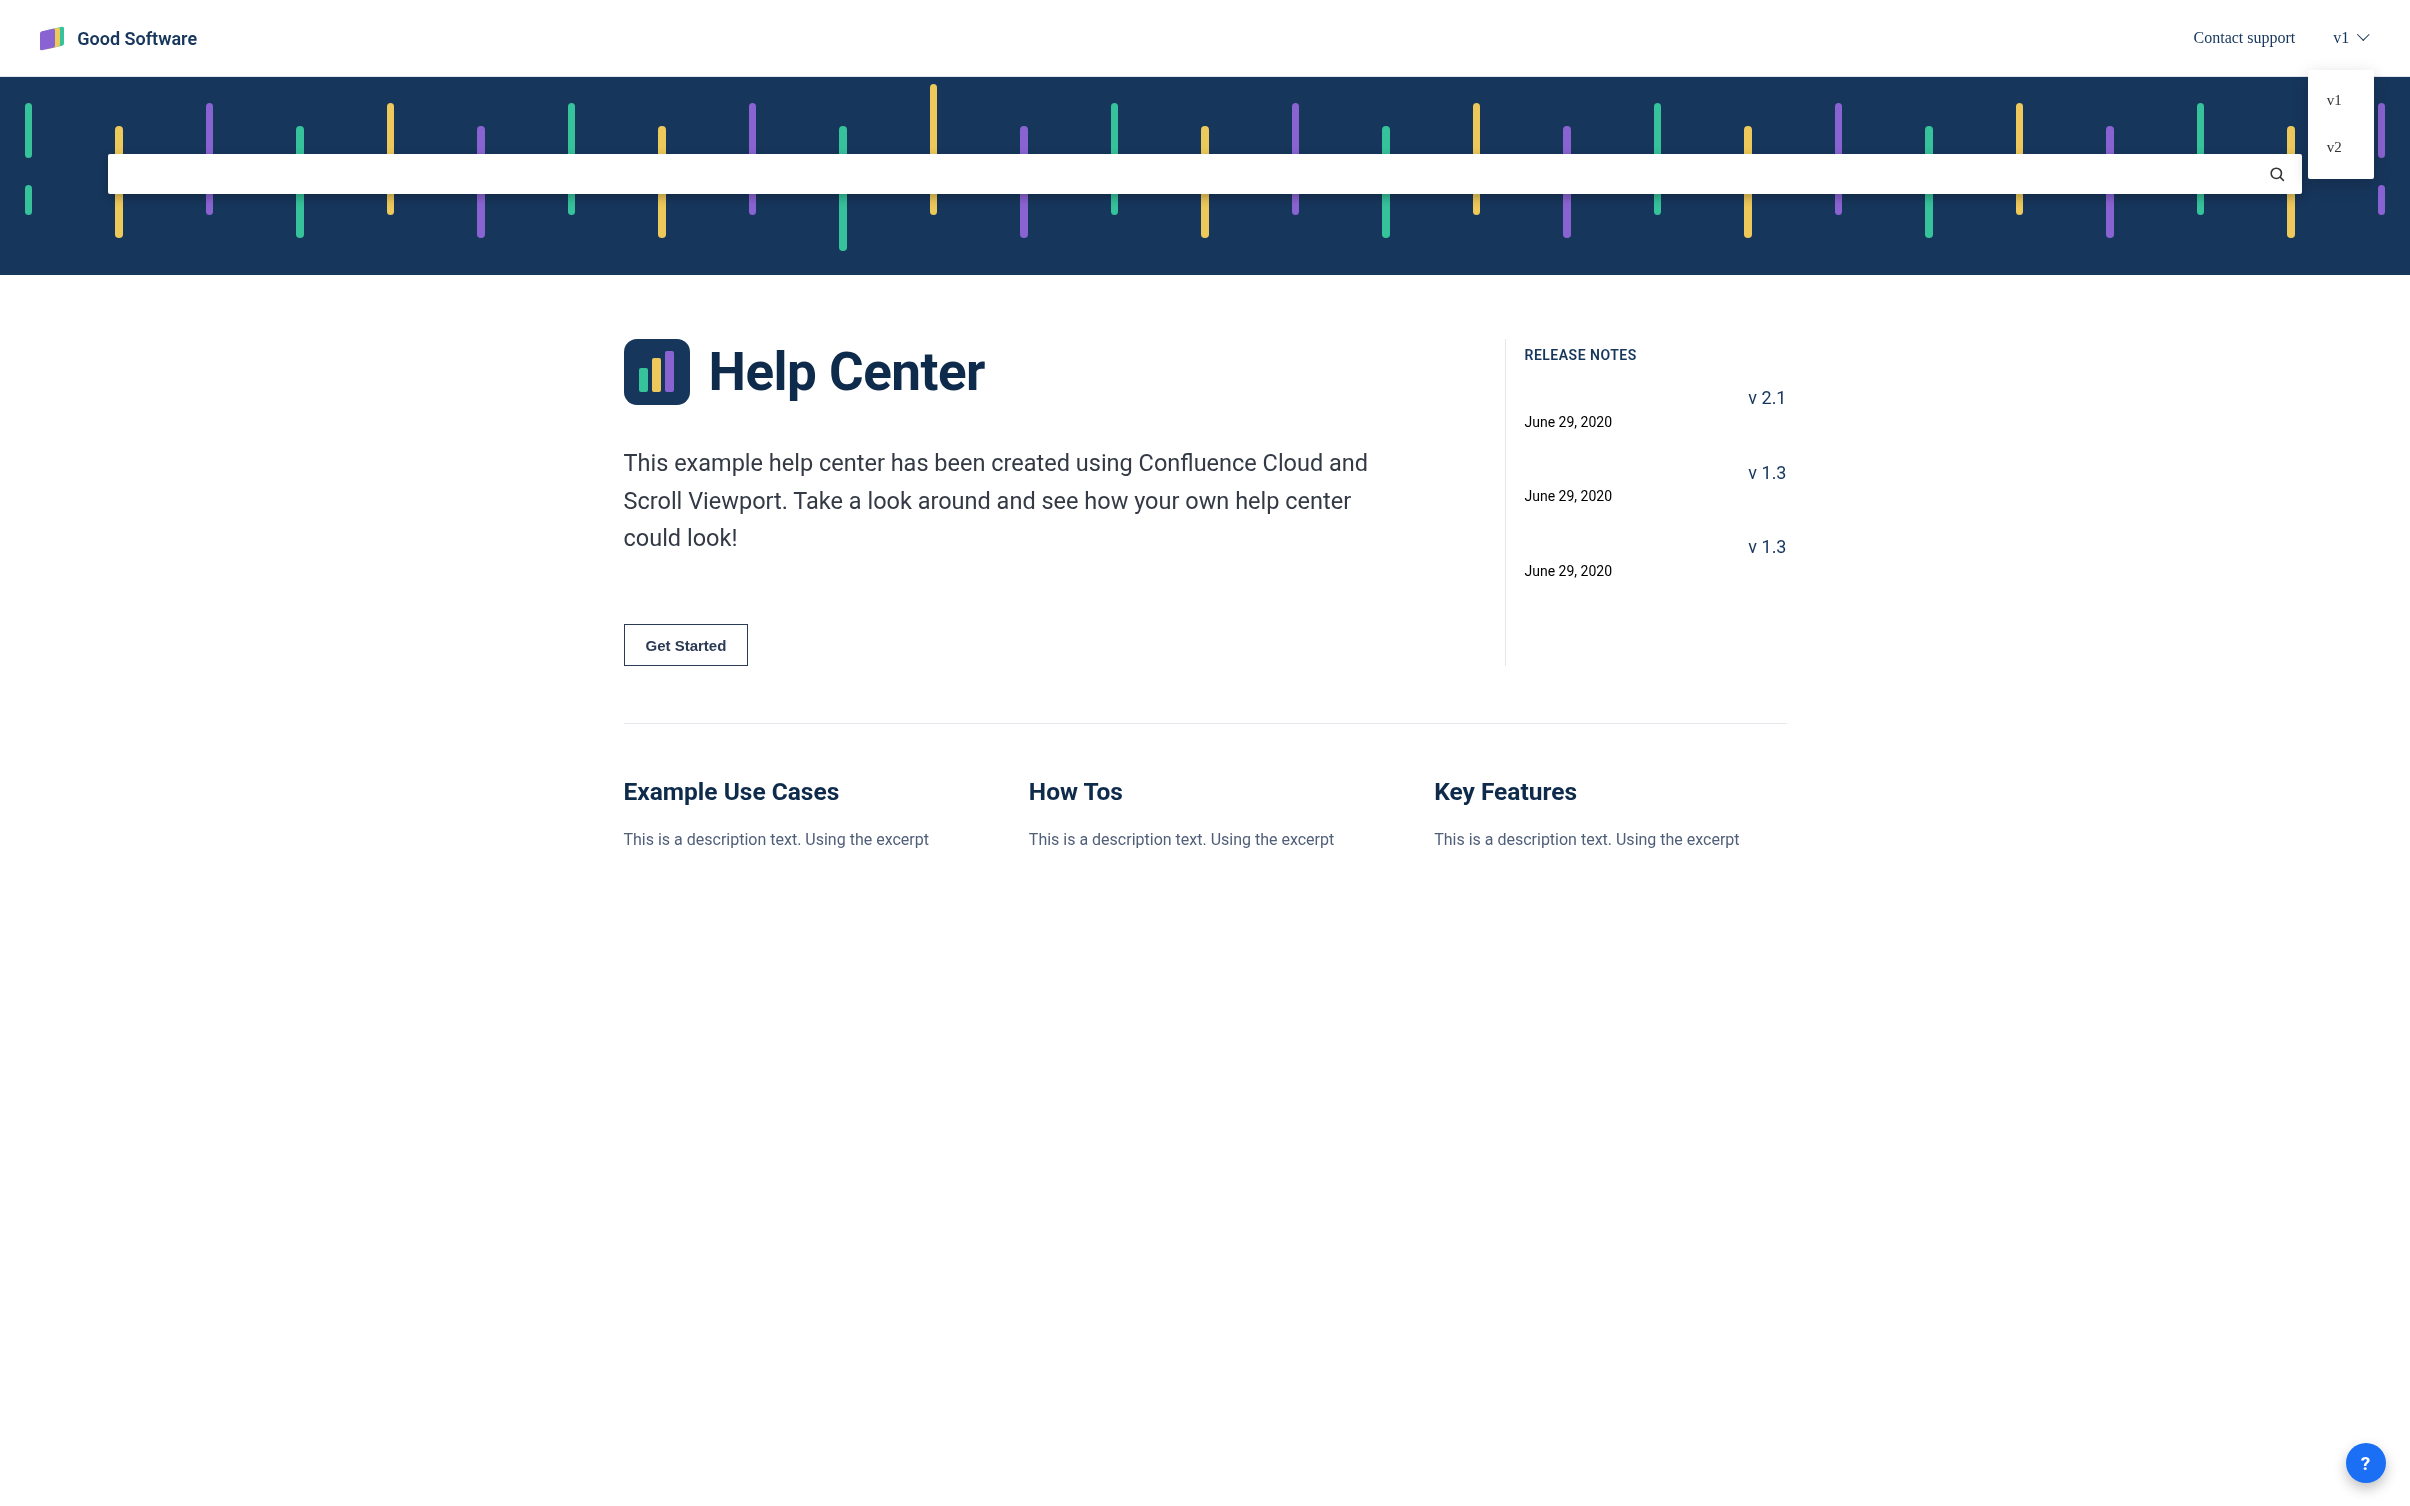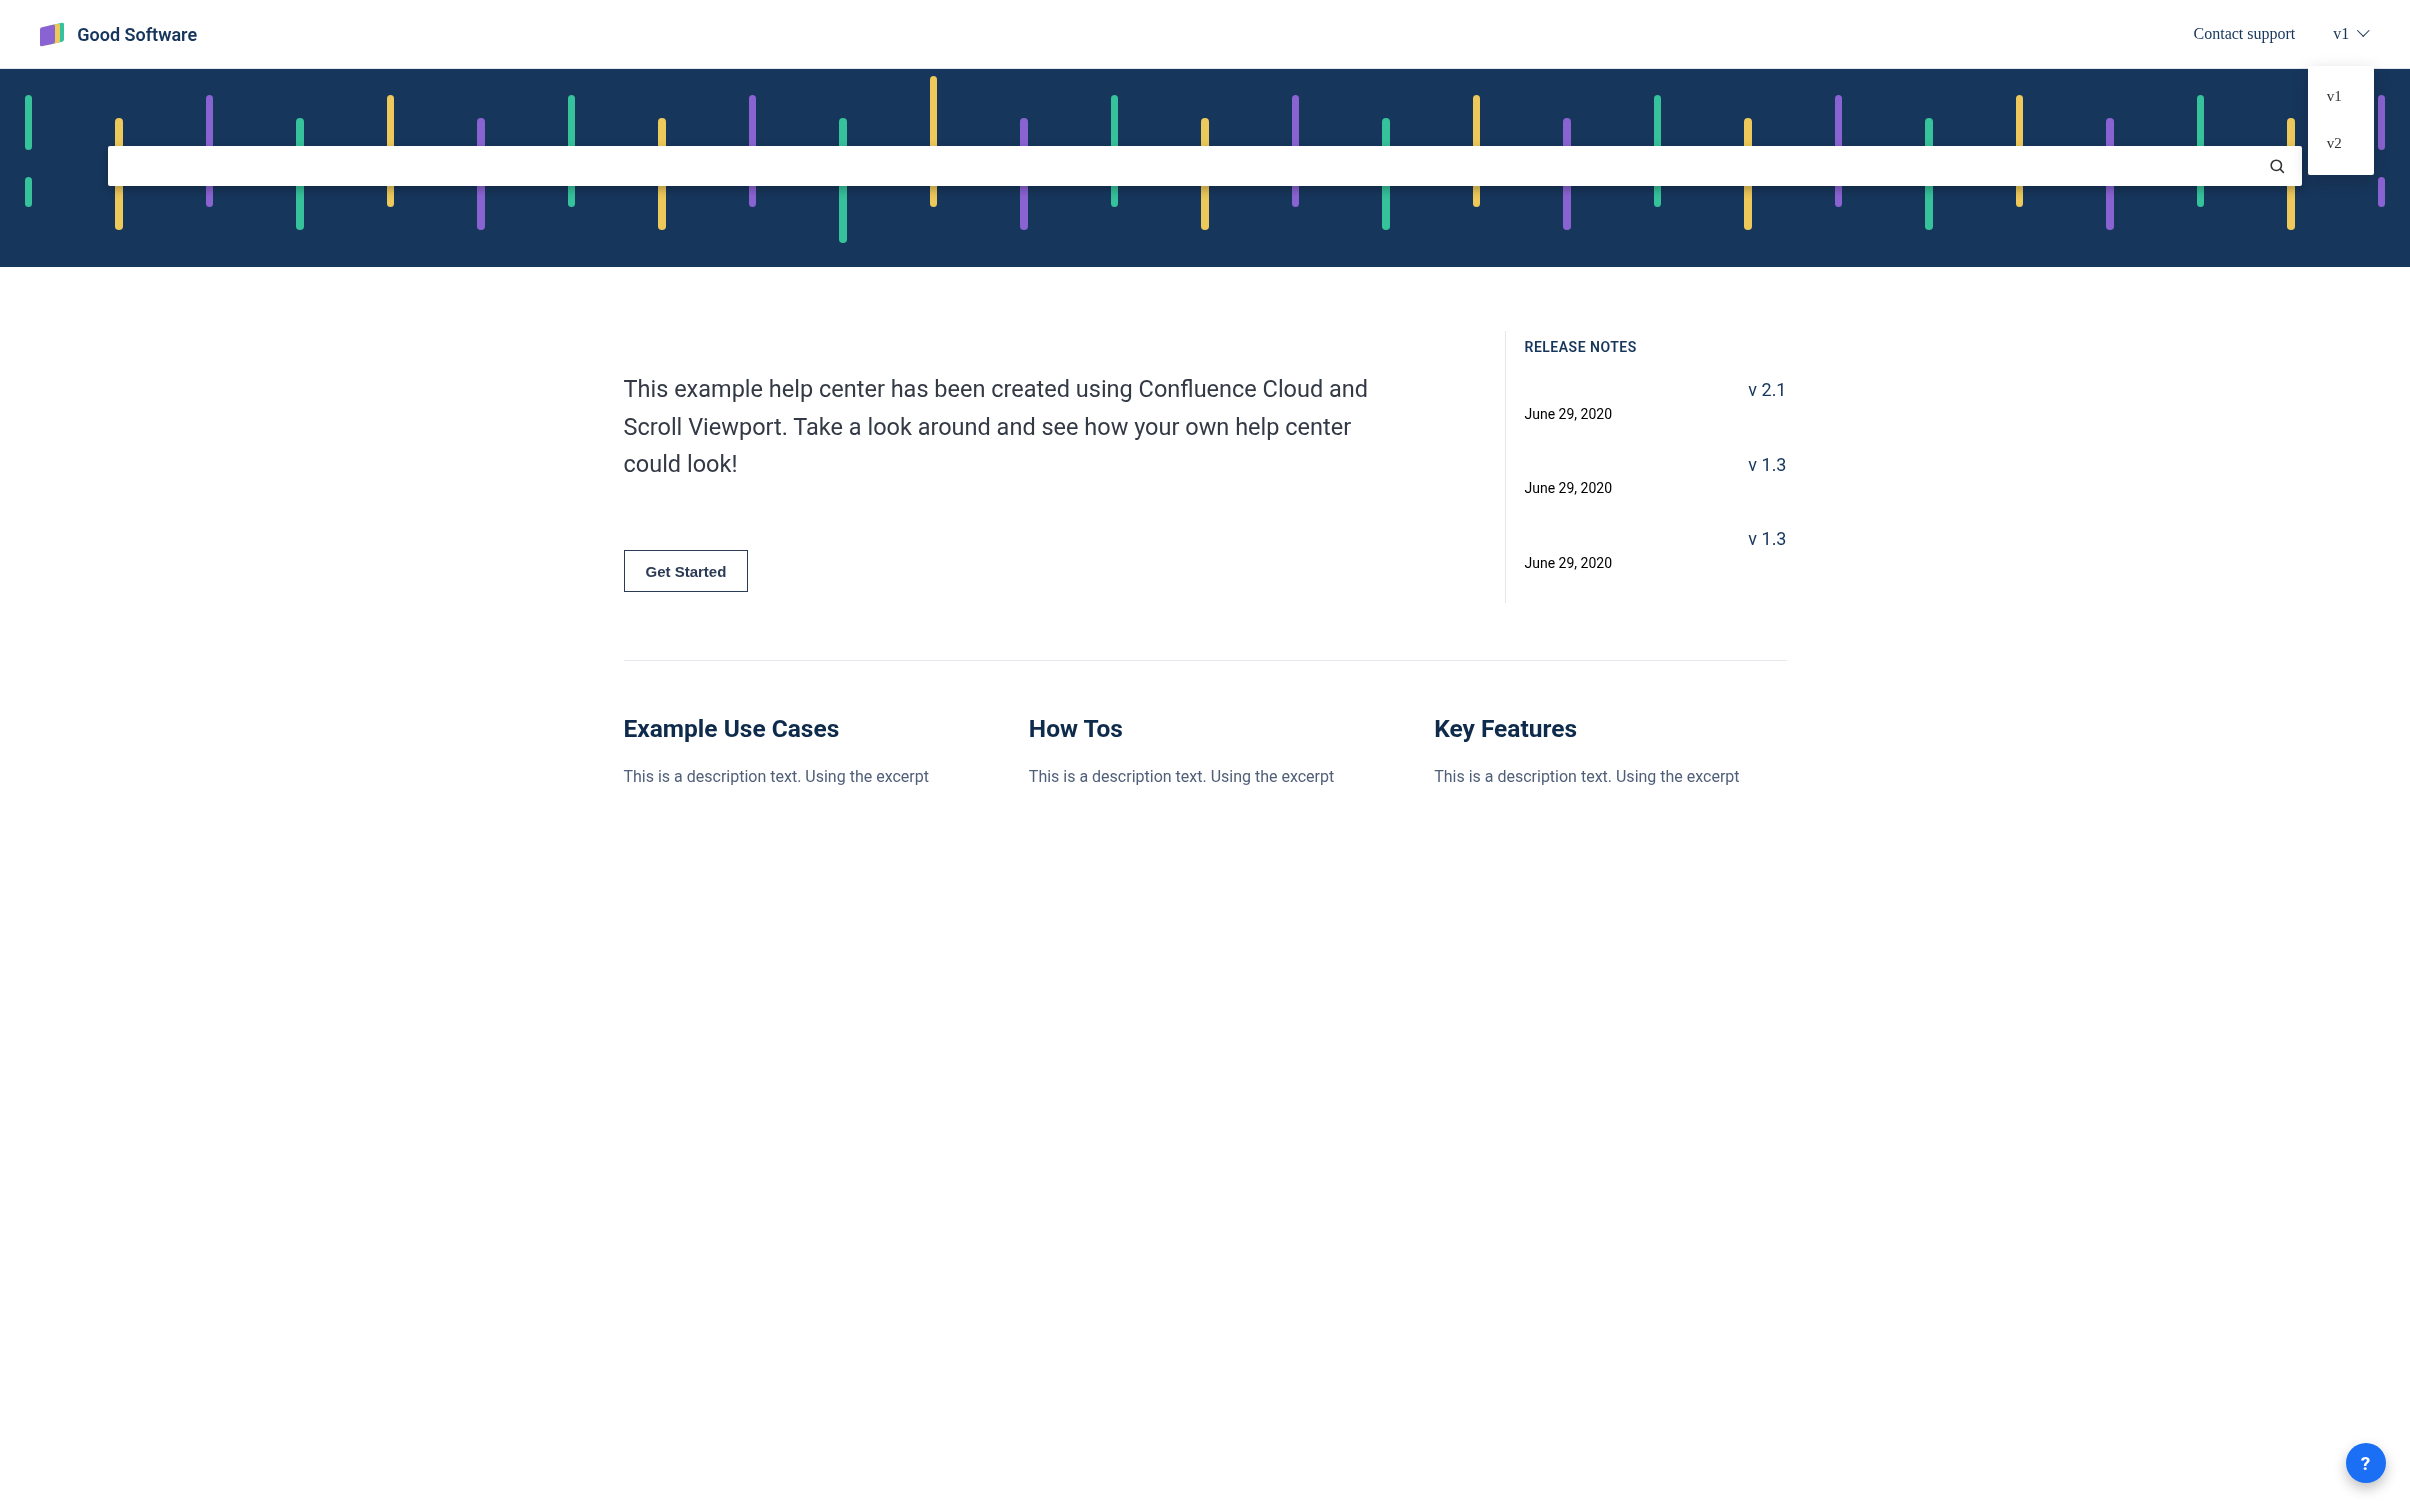--- a/index.html
+++ b/index.html
@@ -17,21 +17,21 @@
   html, body {
     margin: 0;
     padding: 0;
     font-family: -apple-system, BlinkMacSystemFont, "Segoe UI", Roboto, Helvetica, Arial, sans-serif;
     color: var(--text);
     background: #fff;
   }
   
   .topbar {
     width: 100%;
-    height: 69px;
+    height: 77px;
     border-bottom: 0.9px solid var(--border);
     display: flex;
     align-items: center;
     justify-content: space-between;
     padding: 4px 40px;
     position: relative;
     z-index: 30;
     background: #fff;
   }
   .brand {
@@ -386,20 +386,28 @@
     <svg class="search-icon" viewBox="0 0 24 24" fill="none" stroke="#333" stroke-width="2">
       <circle cx="10.5" cy="10.5" r="6.5"></circle>
       <line x1="20" y1="20" x2="15.2" y2="15.2"></line>
     </svg>
   </div>
 </section>
 
 <div class="content-wrap">
   <div class="main-grid">
     <div>
+      <div class="title-row">
+        <div class="title-icon">
+          <div class="ib g"></div>
+            <div class="ib y"></div>
+            <div class="ib p"></div>
+        </div>
+        <h1 class="page-title">Help Center</h1>
+      </div>
 
       <p class="intro">This example help center has been created using Confluence Cloud and Scroll Viewport. Take a look around and see how your own help center could look!</p>
 
       <button class="cta-button">Get Started</button>
     </div>
 
     <aside class="release-col">
       <h3>RELEASE NOTES</h3>
 
       <div class="rel-item">

